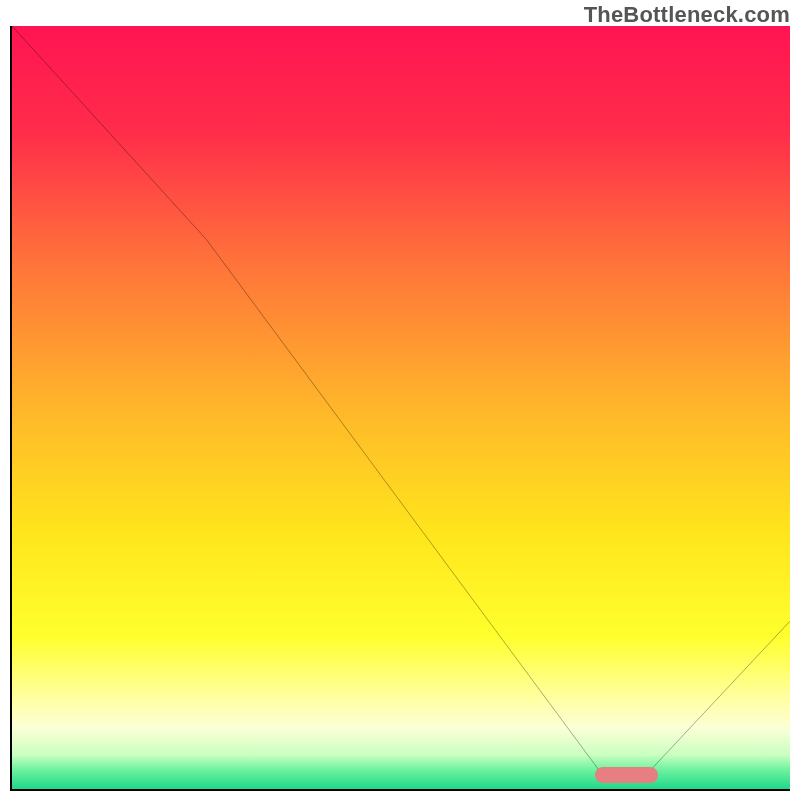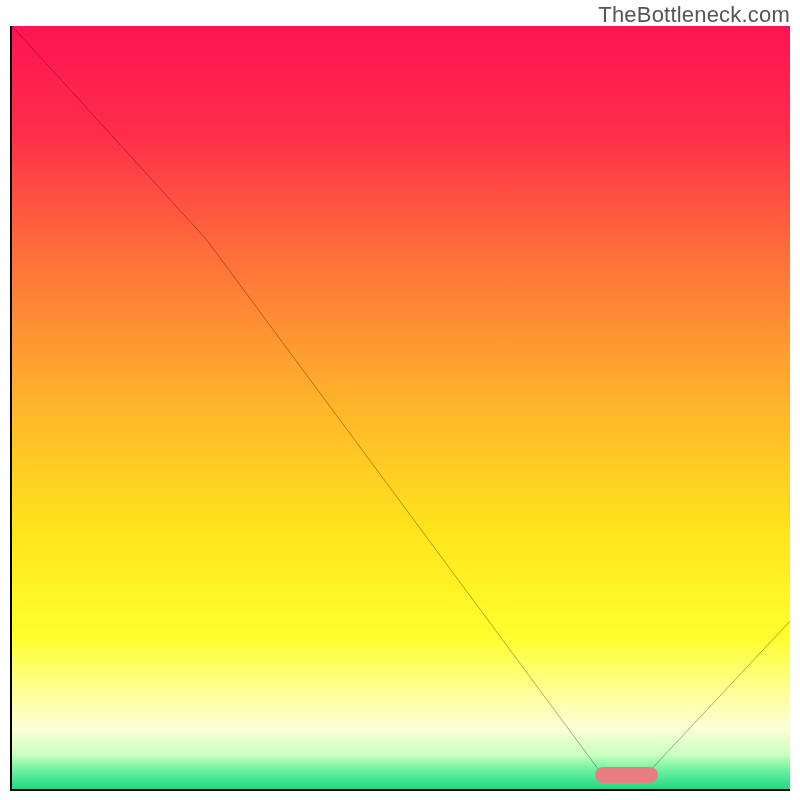--- a/index.html
+++ b/index.html
@@ -10,21 +10,21 @@
     font-family: Arial, Helvetica, sans-serif;
     position: relative;
     overflow: hidden;
   }
   .watermark {
     position: absolute;
     top: 2px;
     right: 10px;
     color: #555;
     font-size: 22px;
-    font-weight: 400;
+    font-weight: 700;
     z-index: 10;
     letter-spacing: 0.2px;
   }
   .plot-area {
     position: absolute;
     top: 26px;
     left: 10px;
     width: 780px;
     height: 765px;
     border-left: 2.5px solid #000;

